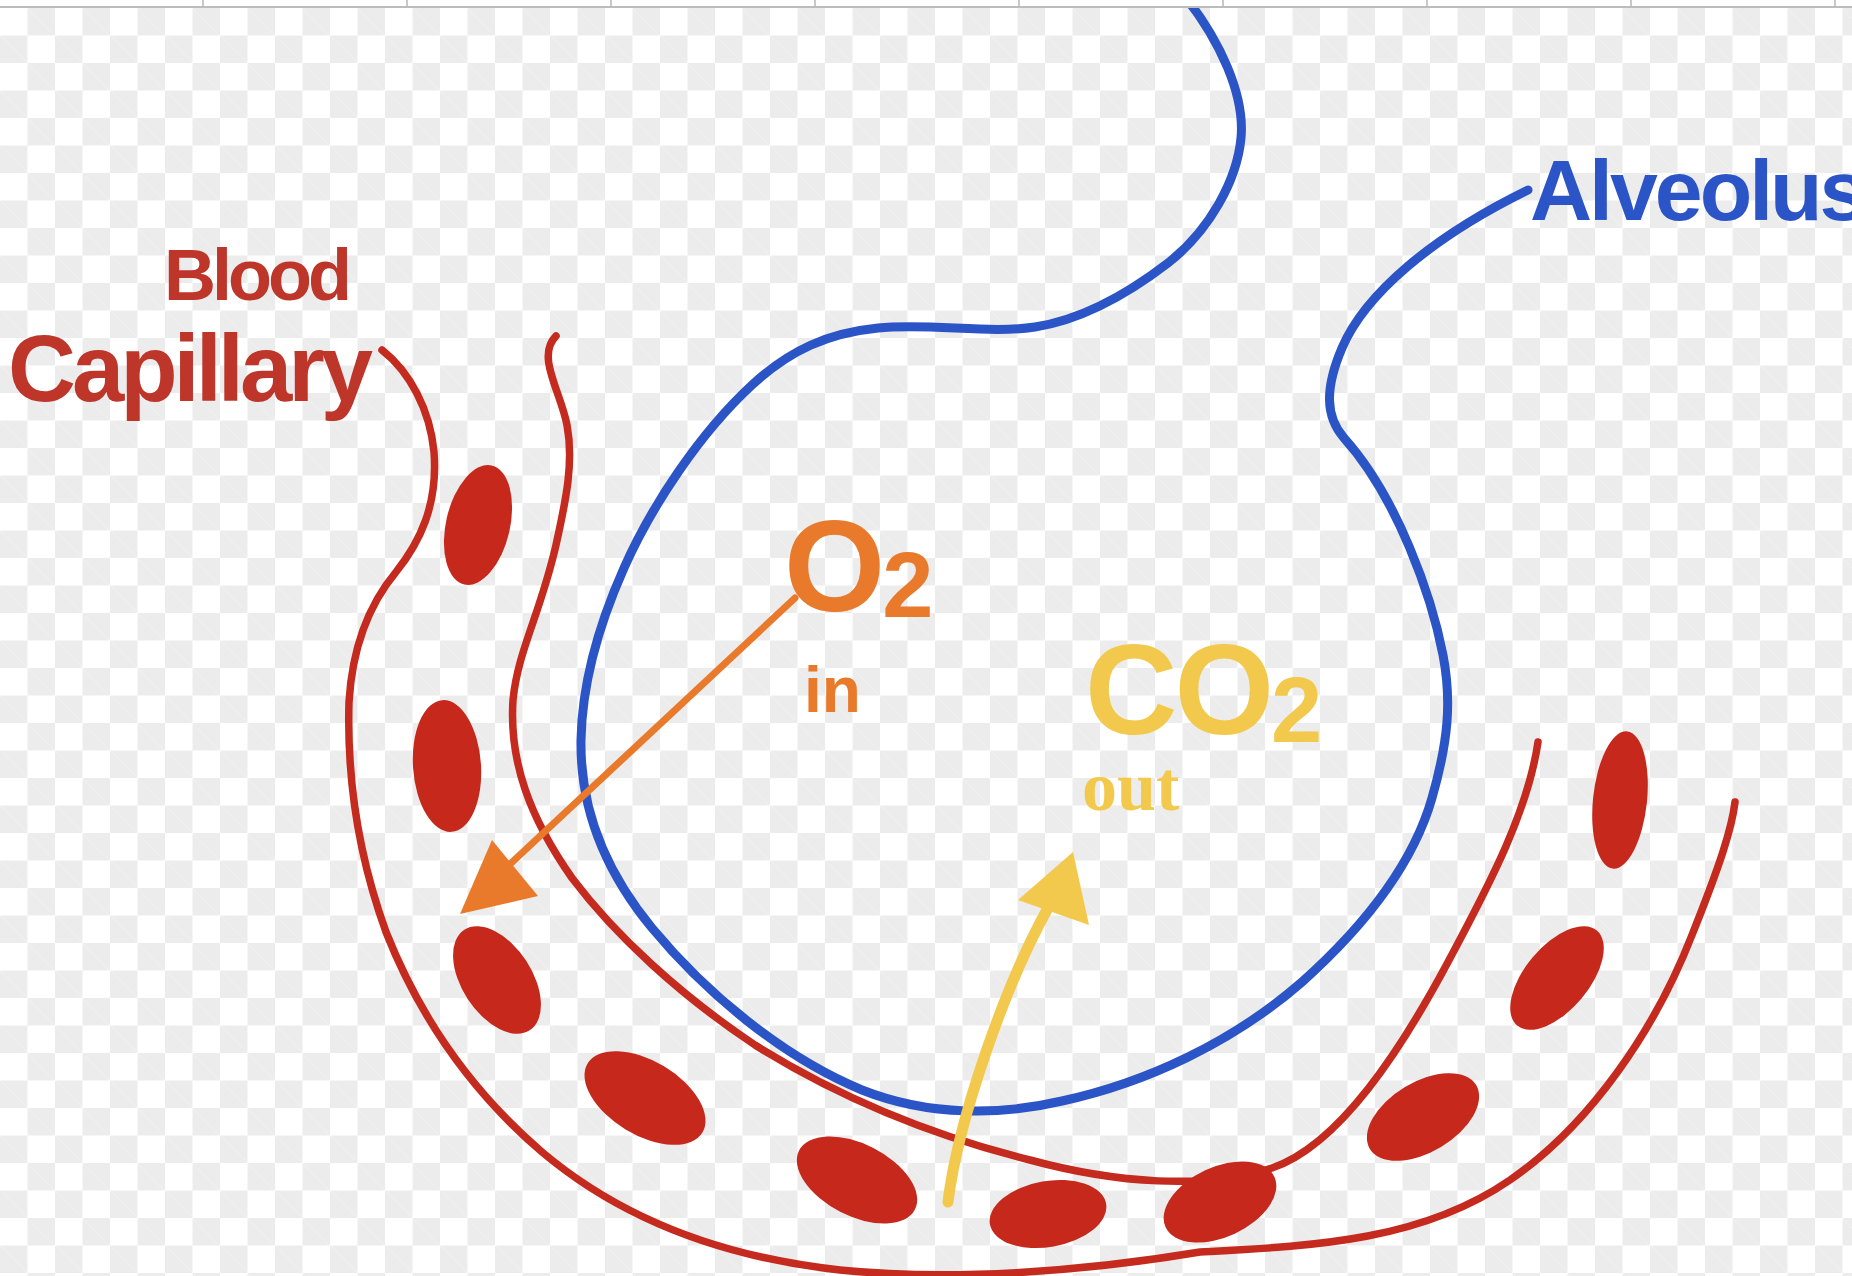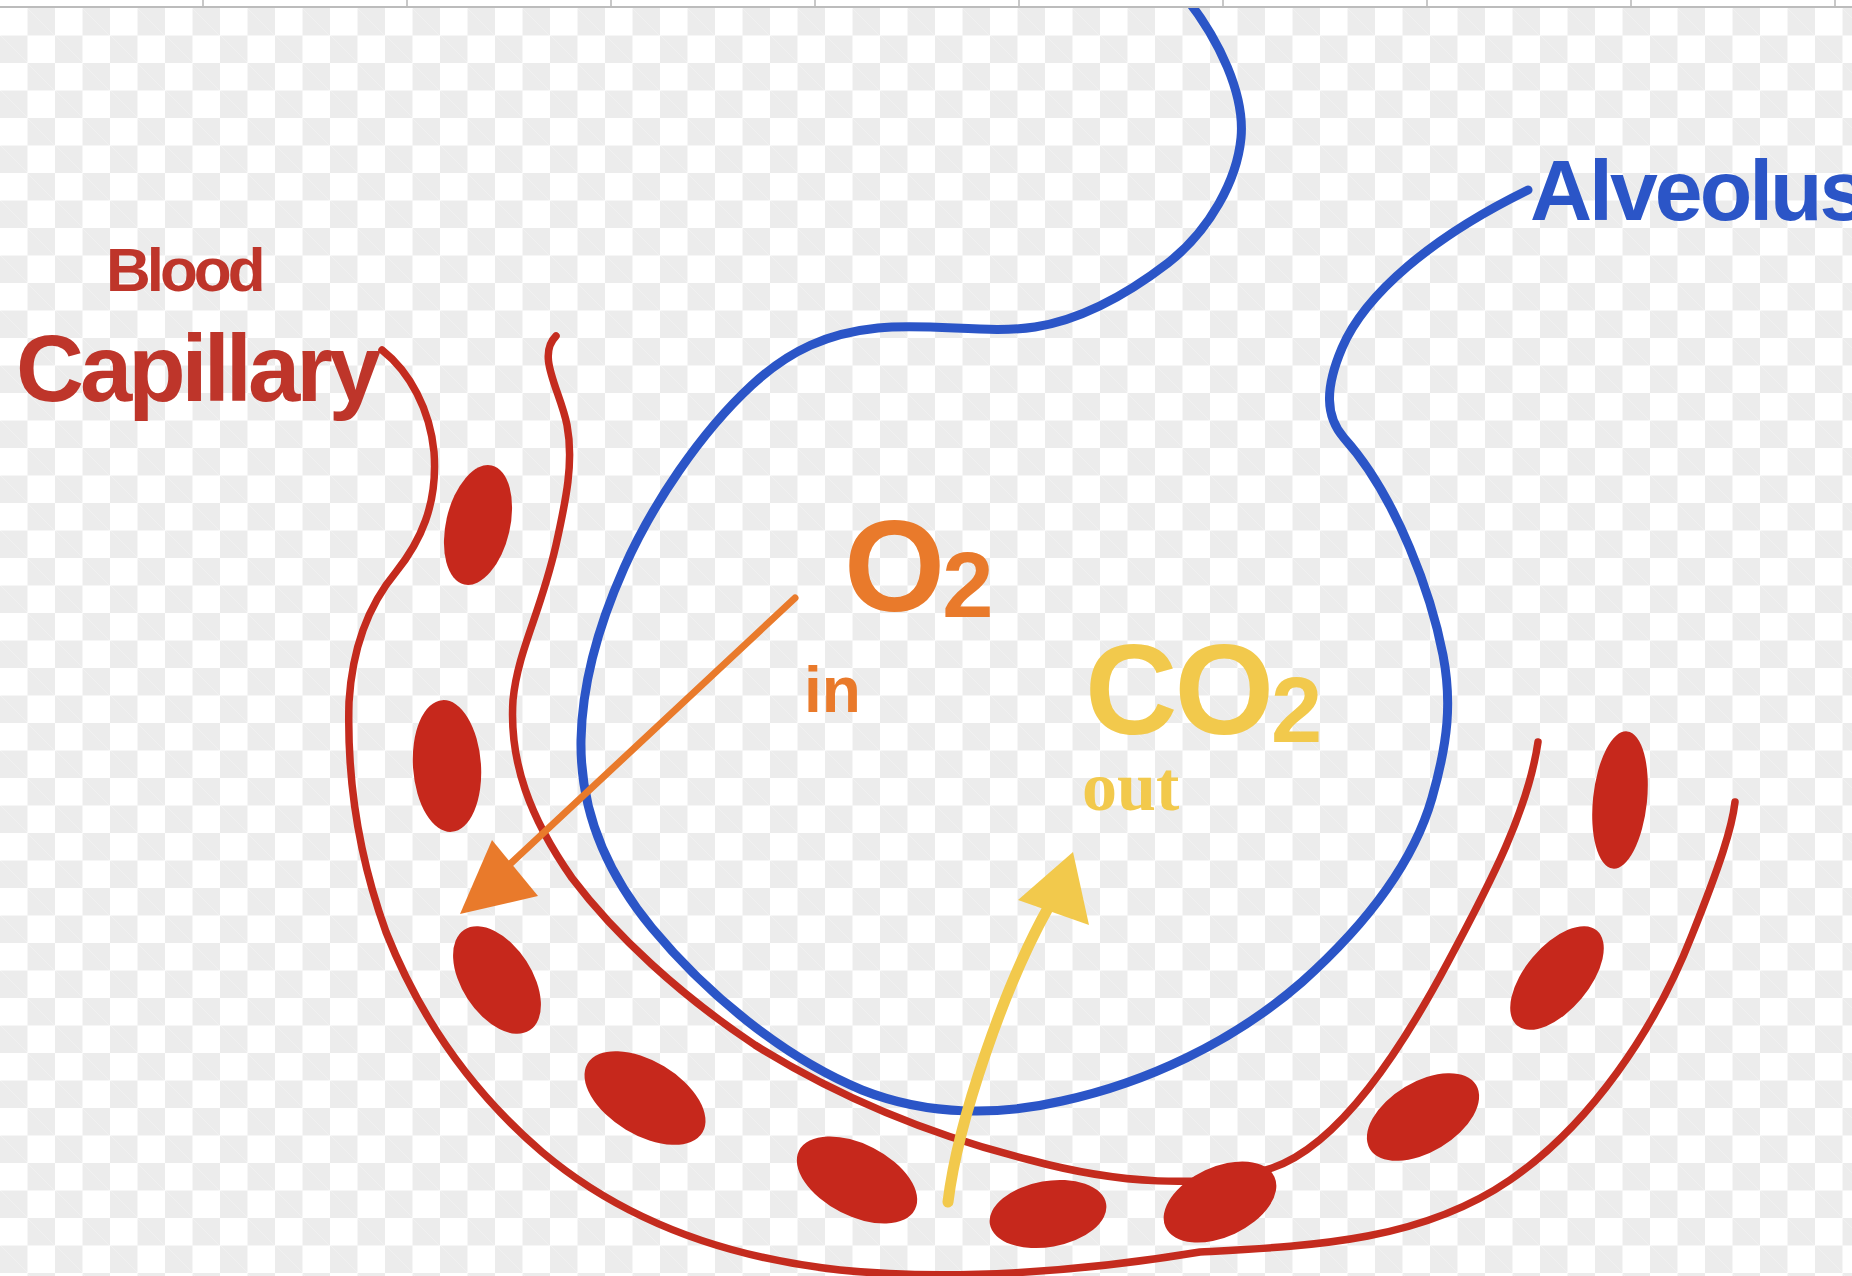--- a/index.html
+++ b/index.html
@@ -22,26 +22,26 @@
     background-color:#ffffff;
     background-image:
       linear-gradient(45deg,#ececec 25%,transparent 25%,transparent 75%,#ececec 75%),
       linear-gradient(45deg,#ececec 25%,transparent 25%,transparent 75%,#ececec 75%);
     background-size:55px 55px;
     background-position:0 0,27.5px 27.5px;
     z-index:0;
   }
   svg.diagram{position:absolute;left:0;top:0;z-index:1;}
   .lbl{position:absolute;z-index:2;font-weight:700;line-height:1;white-space:nowrap;}
-  .lbl-blood{left:106px;top:239px;width:300px;
-    font-size:62px;letter-spacing:-4px;color:var(--redtext);}
-  .lbl-capillary{left:16px;top:322px;width:350px;text-align:left;
+  .lbl-blood{left:106px;top:239px;width:300px;text-align:center;
+    font-size:72px;letter-spacing:-4px;color:var(--redtext);}
+  .lbl-capillary{left:8px;top:322px;width:350px;text-align:left;
     font-size:94px;letter-spacing:-4px;color:var(--redtext);}
   .lbl-alveolus{left:1530px;top:147px;font-size:86px;letter-spacing:-3px;color:var(--blue);}
-  .lbl-o2{left:844px;top:501px;font-size:130px;letter-spacing:-3px;color:var(--orange);}
+  .lbl-o2{left:784px;top:501px;font-size:130px;letter-spacing:-3px;color:var(--orange);}
   .lbl-o2 .sub{font-size:92px;position:relative;top:6px;}
   .lbl-o2in{left:804px;top:658px;font-size:64px;color:var(--orange);}
   .lbl-co2{left:1085px;top:626px;font-size:128px;letter-spacing:-3px;color:var(--yellow);}
   .lbl-co2 .sub{font-size:92px;position:relative;top:8px;}
   .lbl-co2out{left:1082px;top:752px;font-size:70px;color:var(--yellow);font-family:Liberation Serif, serif;}
 </style>
 </head>
 <body>
 
 <div class="topbar"></div>

